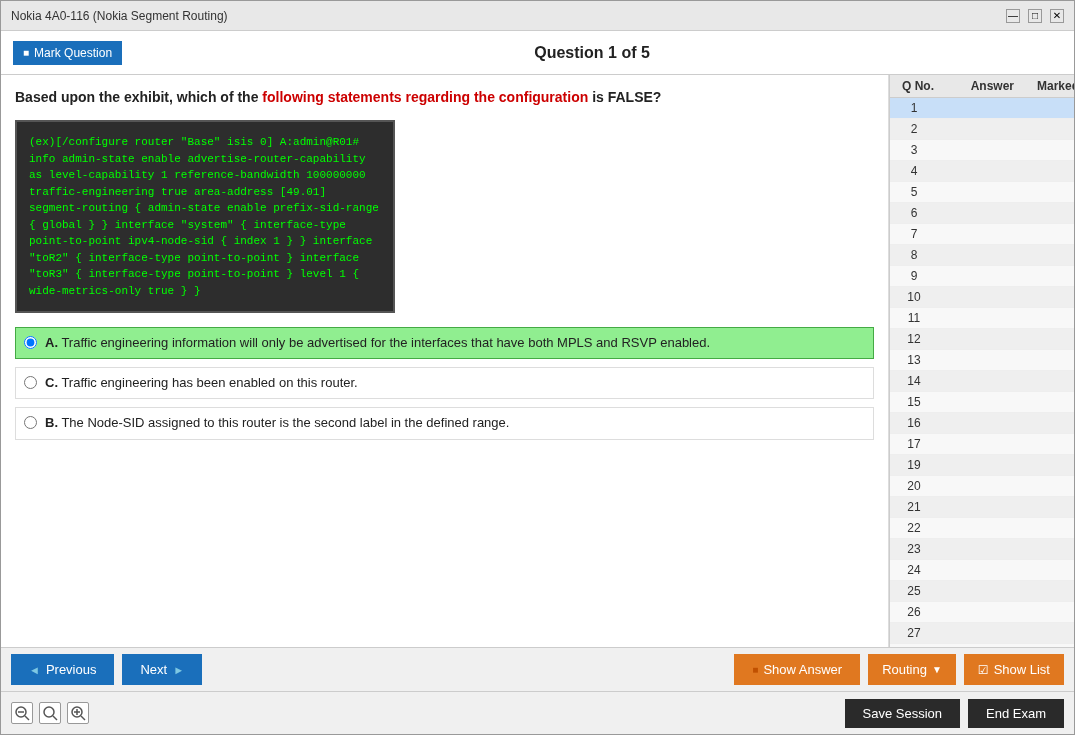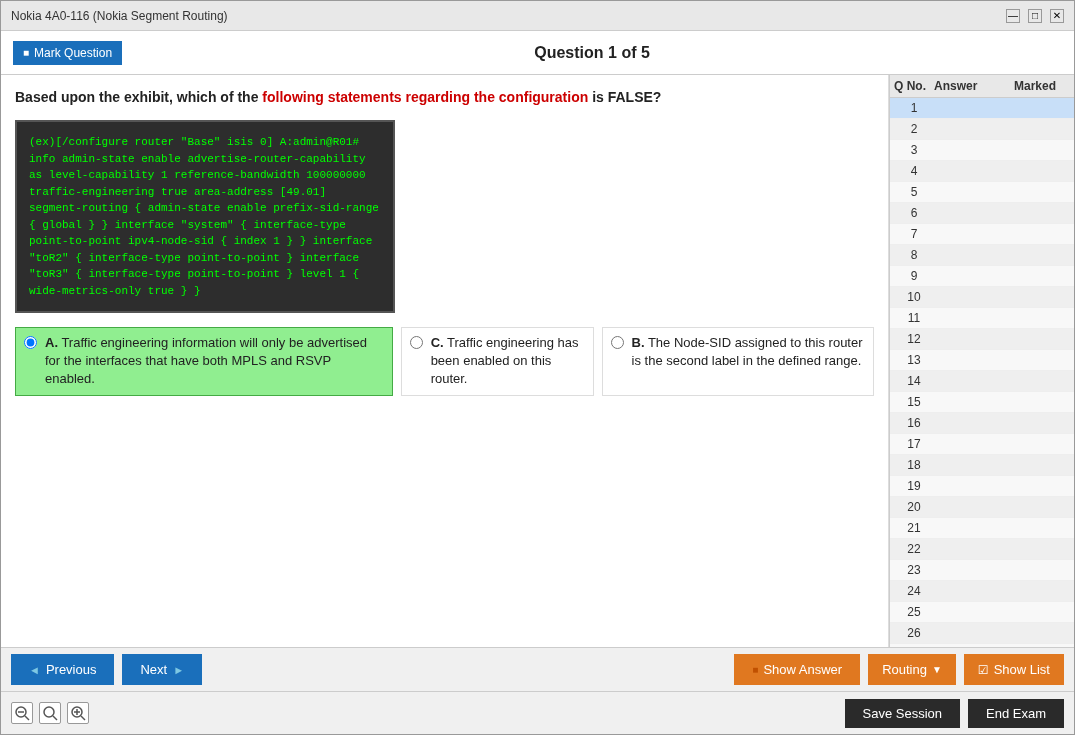--- a/index.html
+++ b/index.html
@@ -18,30 +18,30 @@
     .question-title { flex: 1; text-align: center; font-size: 16px; font-weight: bold; color: #222; }
 
     .main-area { display: flex; flex: 1; overflow: hidden; background: white; }
     
     .content-panel { flex: 1; padding: 12px 14px; overflow-y: auto; border-right: 1px solid #ddd; }
     
     .question-text { font-size: 14px; color: #222; margin-bottom: 12px; line-height: 1.5; font-weight: bold; }
     
     .exhibit-box { background: #2d2d2d; color: #00ff00; font-family: 'Courier New', monospace; font-size: 11px; padding: 12px; margin-bottom: 14px; width: 380px; line-height: 1.5; border: 2px solid #555; }
     
-    .answers { display: flex; gap: 8px; }
+    .answers { display: flex; flex-direction: column; gap: 8px; }
     .answer-option { display: flex; align-items: flex-start; gap: 8px; padding: 6px 8px; border: 1px solid #ddd; cursor: pointer; }
     .answer-option.correct { background: #90ee90; border-color: #4a4; }
     .answer-option input[type="radio"] { margin-top: 2px; flex-shrink: 0; }
     .answer-option label { font-size: 13px; color: #222; cursor: pointer; line-height: 1.4; }
     .answer-option label b { font-weight: bold; }
 
     .sidebar { width: 185px; background: #f8f8f8; border-left: 1px solid #ccc; display: flex; flex-direction: column; }
     .sidebar-header { display: grid; grid-template-columns: 40px 80px 65px; background: #e8e8e8; border-bottom: 1px solid #ccc; padding: 4px 4px; font-size: 12px; font-weight: bold; color: #333; }
-    .sidebar-header span { text-align: left; }
+    .sidebar-header span { text-align: right; }
     .sidebar-list { flex: 1; overflow-y: auto; }
     .sidebar-row { display: grid; grid-template-columns: 40px 80px 65px; padding: 2px 4px; font-size: 12px; color: #333; border-bottom: 1px solid #eee; min-height: 18px; }
     .sidebar-row:nth-child(even) { background: #efefef; }
     .sidebar-row.active { background: #c8dff8; }
     .sidebar-row span { text-align: center; padding: 1px; }
 
     .bottom-bar { background: #f0f0f0; border-top: 1px solid #ccc; padding: 6px 10px; display: flex; align-items: center; gap: 8px; height: 44px; }
     .btn-prev { background: #1a6fbb; color: #ffffff; border: none; padding: 8px 18px; font-size: 13px; cursor: pointer; display: flex; align-items: center; gap: 6px; }
     .btn-prev::before { content: '◄'; font-size: 11px; color: #7ec8e3; }
     .btn-next { background: #1a6fbb; color: white; border: none; padding: 8px 18px; font-size: 13px; cursor: pointer; display: flex; align-items: center; gap: 6px; }
@@ -216,25 +216,20 @@
             <span></span>
             <span></span>
           </div>
           <div class="sidebar-row">
             <span>16</span>
             <span></span>
             <span></span>
           </div>
           <div class="sidebar-row">
             <span>17</span>
-            <span></span>
-            <span></span>
-          </div>
-          <div class="sidebar-row">
-            <span>18</span>
             <span></span>
             <span></span>
           </div>
           <div class="sidebar-row">
             <span>19</span>
             <span></span>
             <span></span>
           </div>
           <div class="sidebar-row">
             <span>20</span>

